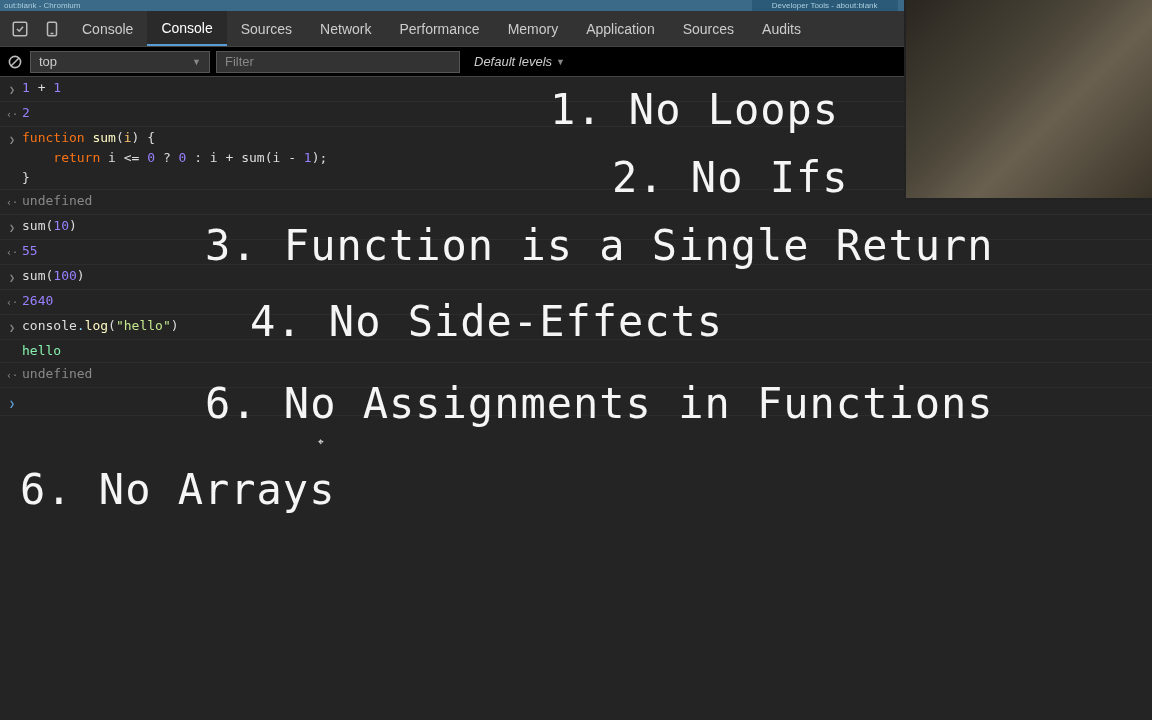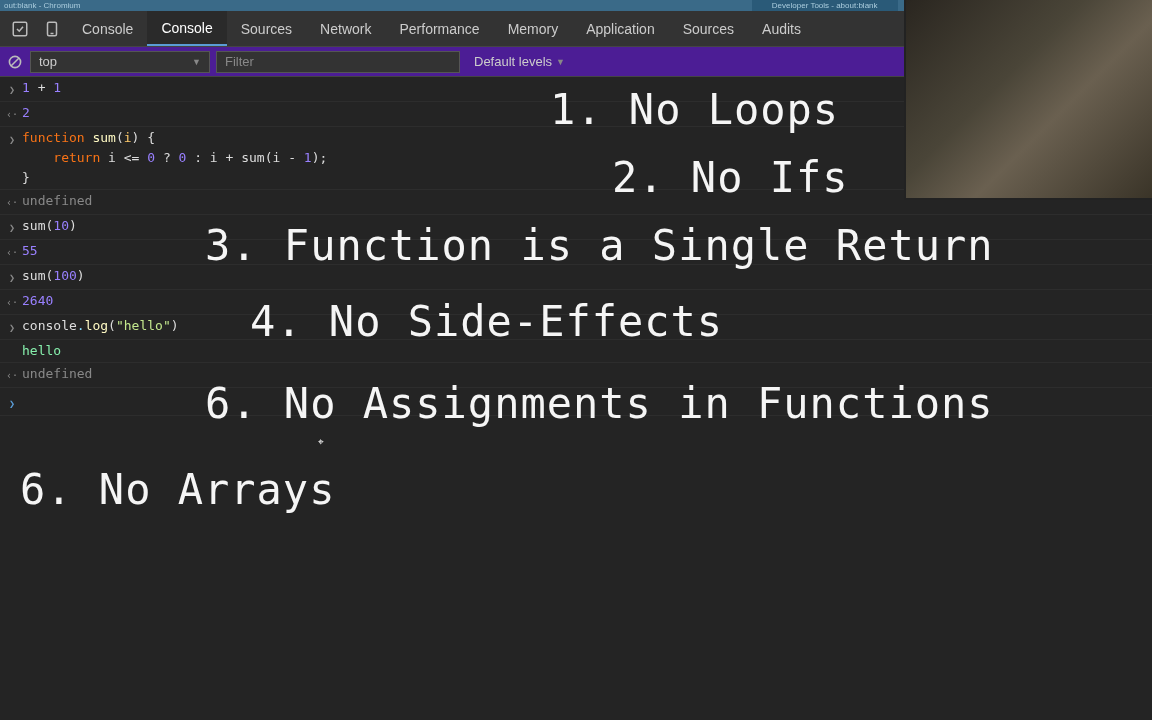--- a/index.html
+++ b/index.html
@@ -49,21 +49,21 @@
   display: flex;
   align-items: center;
 }
 .tab.active {
   color: #fff;
   border-bottom: 2px solid #5a9cd6;
   background: #2a2a2a;
 }
 .filterbar {
   height: 30px;
-  background: #4c1d95;
+  background: #000000;
   border-bottom: 1px solid #444;
   display: flex;
   align-items: center;
   padding: 0 6px;
   gap: 6px;
 }
 .clear-icon { width: 18px; height: 18px; display:flex; align-items:center; justify-content:center;}
 .ctx-select {
   width: 180px;
   height: 22px;
@@ -87,20 +87,21 @@
   outline: none;
 }
 .filter-input::placeholder { color: #888; }
 .levels {
   color: #ccc;
   font-size: 13px;
   padding: 0 8px;
   display: flex;
   align-items: center;
   gap: 4px;
+  font-style: italic;
 }
 .console-body {
   font-family: Menlo, Consolas, monospace;
   font-size: 13px;
   line-height: 20px;
 }
 .row {
   display: flex;
   padding: 1px 0 1px 4px;
   border-bottom: 1px solid #2d2d2d;

